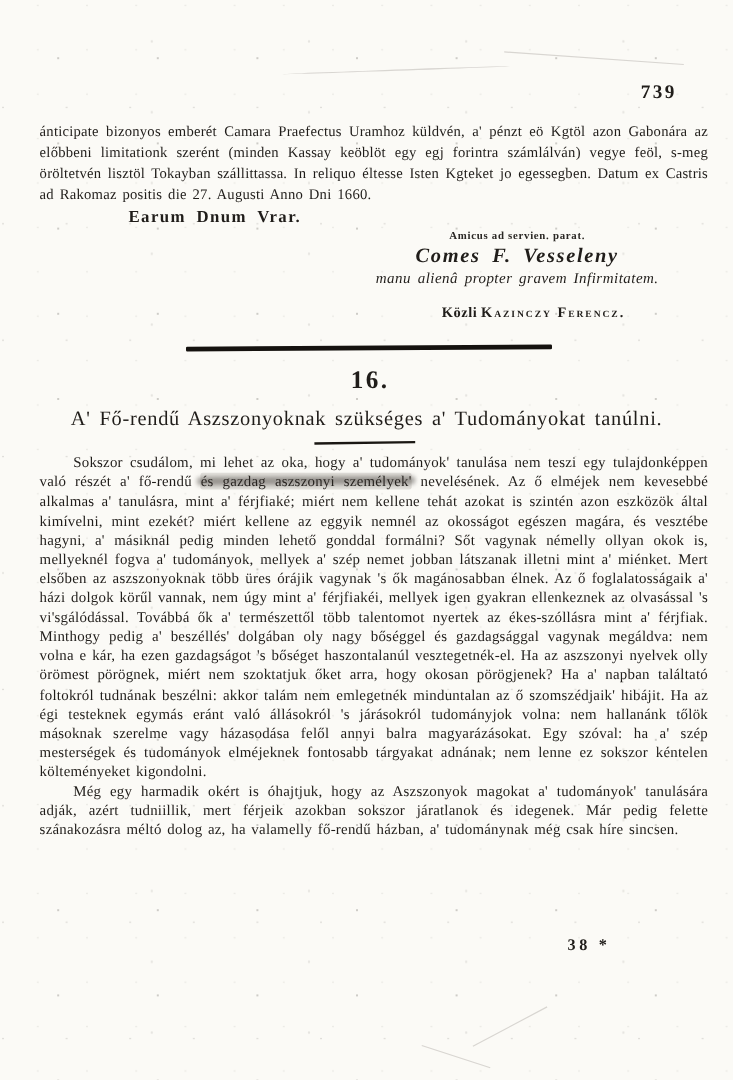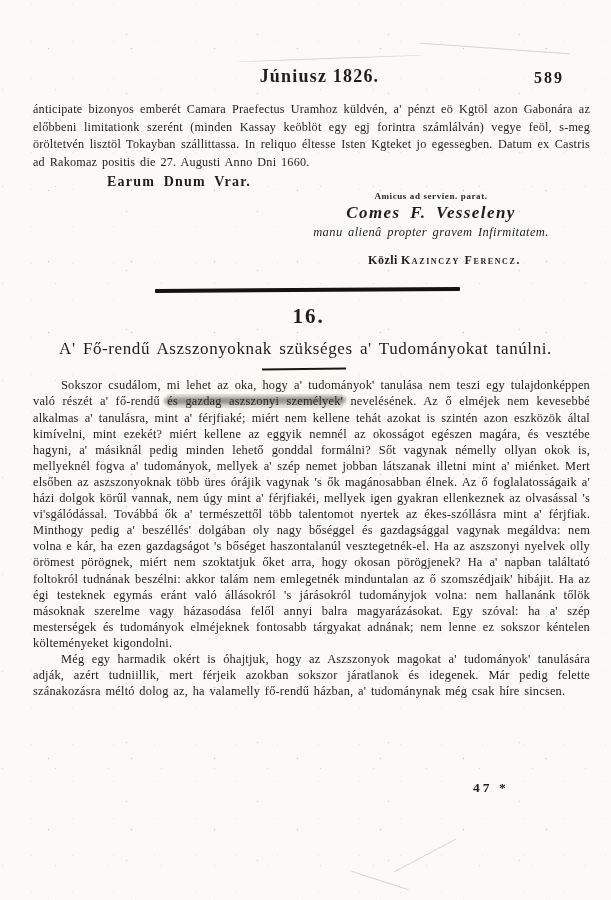--- a/index.html
+++ b/index.html
@@ -99,22 +99,21 @@
 <body>
 
 <div class="page">
 
   <div class="scratch s1"></div>
   <div class="scratch s2"></div>
   <div class="scratch s3"></div>
   <div class="scratch s4"></div>
 
   <div class="header">
-    <span class="date">Júniusz 1826.</span>
-    <span class="pagenum">589</span>
+    <span class="pagenum">739</span>
   </div>
 
   <p class="letter-body">ánticipate bizonyos emberét Camara Praefectus Uramhoz küldvén, a' pénzt eö Kgtöl azon Gabonára az előbbeni limitationk szerént (minden Kassay keöblöt egy egj forintra számlálván) vegye feöl, s-meg öröltetvén lisztöl Tokayban szállittassa. In reliquo éltesse Isten Kgteket jo egessegben. Datum ex Castris ad Rakomaz positis die 27. Augusti Anno Dni 1660.</p>
 
   <p class="salutation">Earum Dnum Vrar.</p>
 
   <div class="signature">
     <div class="sig-capacity">Amicus ad servien. parat.</div>
     <div class="sig-name">Comes F. Vesseleny</div>
     <div class="sig-note">manu alienâ propter gravem Infirmitatem.</div>
@@ -131,15 +130,15 @@
 
   <h1 class="article-title">A' Fő-rendű Aszszonyoknak szükséges a' Tudományokat tanúlni.</h1>
 
   <div class="thin-rule"></div>
 
   <div class="article-body">
     <p><span>Sokszor csudálom, mi lehet az oka, hogy a' tudományok' tanulása nem teszi egy tulajdonképpen való részét a' fő-rendű </span><span class="smudge">és gazdag aszszonyi személyek'</span><span> nevelésének. Az ő elméjek nem kevesebbé alkalmas a' tanulásra, mint a' férjfiaké; miért nem kellene tehát azokat is szintén azon eszközök által kimívelni, mint ezekét? miért kellene az eggyik nemnél az okosságot egészen magára, és vesztébe hagyni, a' másiknál pedig minden lehető gonddal formálni? Sőt vagynak némelly ollyan okok is, mellyeknél fogva a' tudományok, mellyek a' szép nemet jobban látszanak illetni mint a' miénket. Mert elsőben az aszszonyoknak több üres órájik vagynak 's ők magánosabban élnek. Az ő foglalatosságaik a' házi dolgok körűl vannak, nem úgy mint a' férjfiakéi, mellyek igen gyakran ellenkeznek az olvasással 's vi'sgálódással. Továbbá ők a' természettől több talentomot nyertek az ékes-szóllásra mint a' férjfiak. Minthogy pedig a' beszéllés' dolgában oly nagy bőséggel és gazdagsággal vagynak megáldva: nem volna e kár, ha ezen gazdagságot 's bőséget haszontalanúl vesztegetnék-el. Ha az aszszonyi nyelvek olly örömest pörögnek, miért nem szoktatjuk őket arra, hogy okosan pörögjenek? Ha a' napban találtató foltokról tudnának beszélni: akkor talám nem emlegetnék minduntalan az ő szomszédjaik' hibájit. Ha az égi testeknek egymás eránt való állásokról 's járásokról tudományjok volna: nem hallanánk tőlök másoknak szerelme vagy házasodása felől annyi balra magyarázásokat. Egy szóval: ha a' szép mesterségek és tudományok elméjeknek fontosabb tárgyakat adnának; nem lenne ez sokszor kéntelen költeményeket kigondolni.</span></p>
     <p>Még egy harmadik okért is óhajtjuk, hogy az Aszszonyok magokat a' tudományok' tanulására adják, azért tudniillik, mert férjeik azokban sokszor járatlanok és idegenek. Már pedig felette szánakozásra méltó dolog az, ha valamelly fő-rendű házban, a' tudománynak még csak híre sincsen.</p>
   </div>
 
-  <div class="sig-mark">47 *</div>
+  <div class="sig-mark">38 *</div>
 
 </div>
 
 </body></html>

